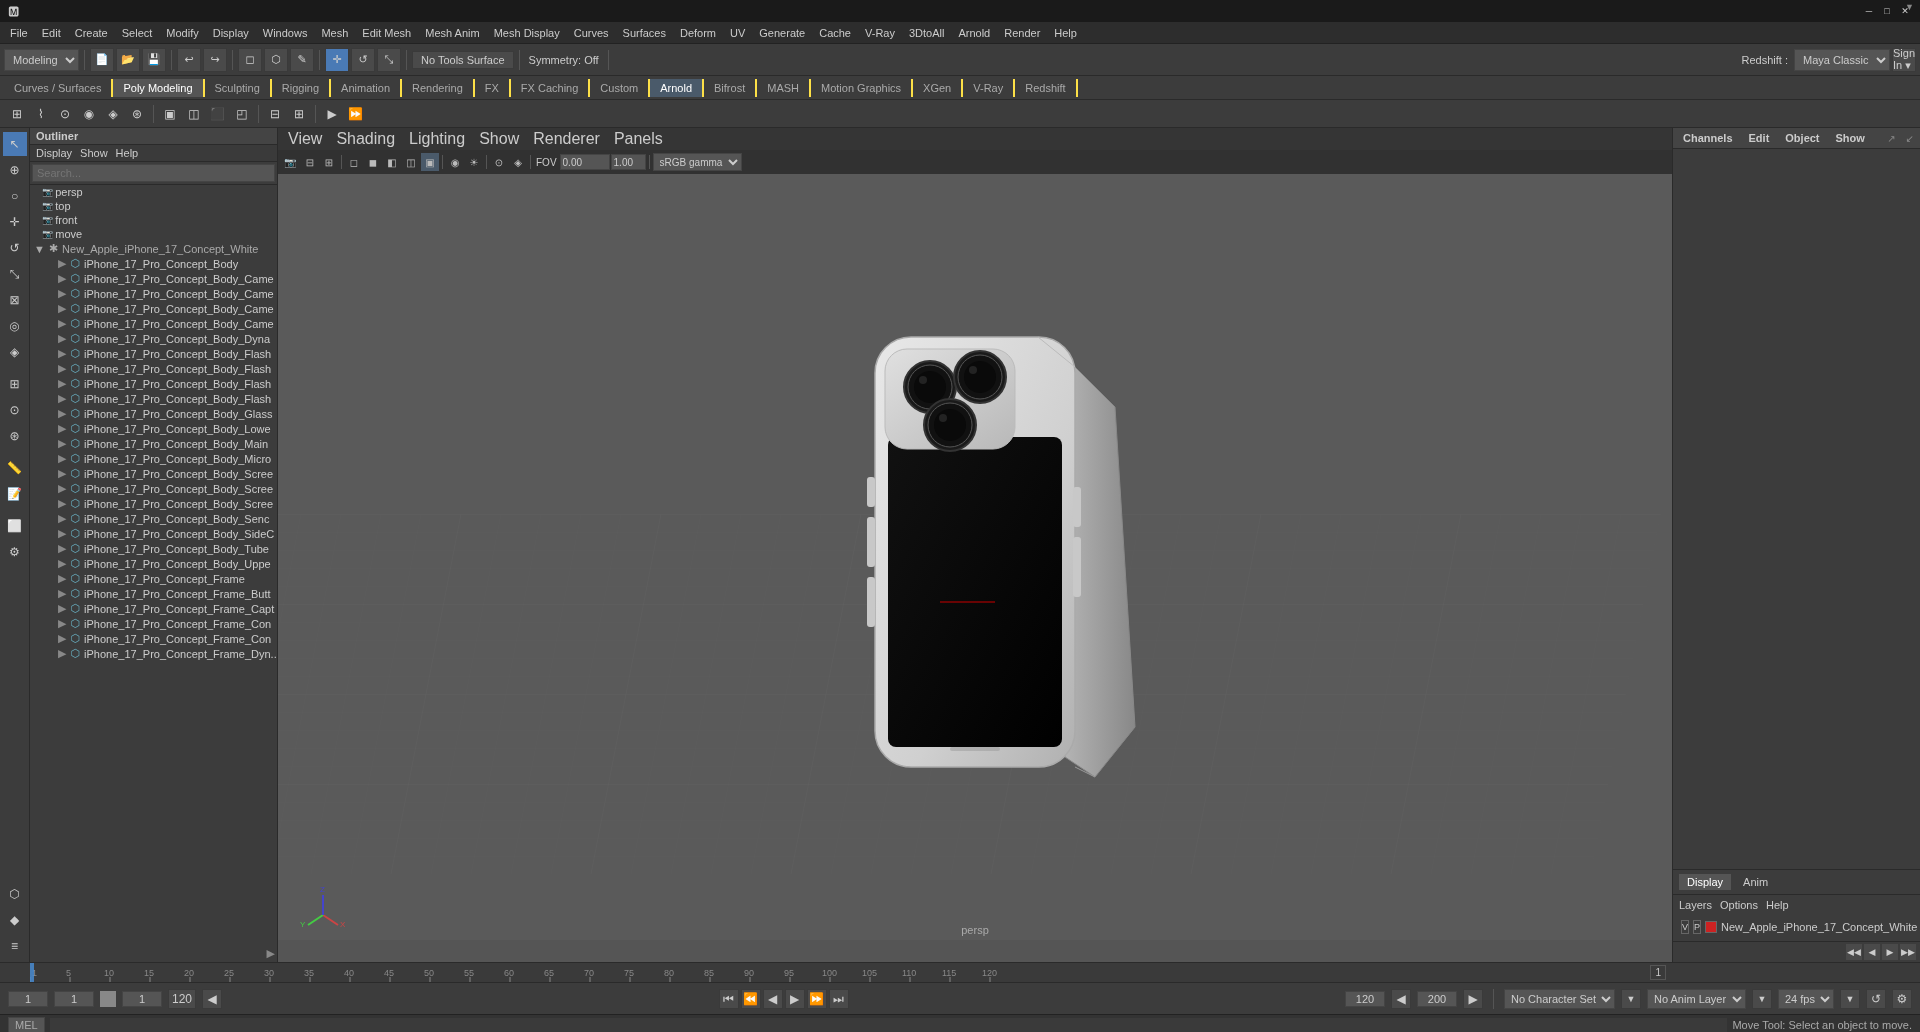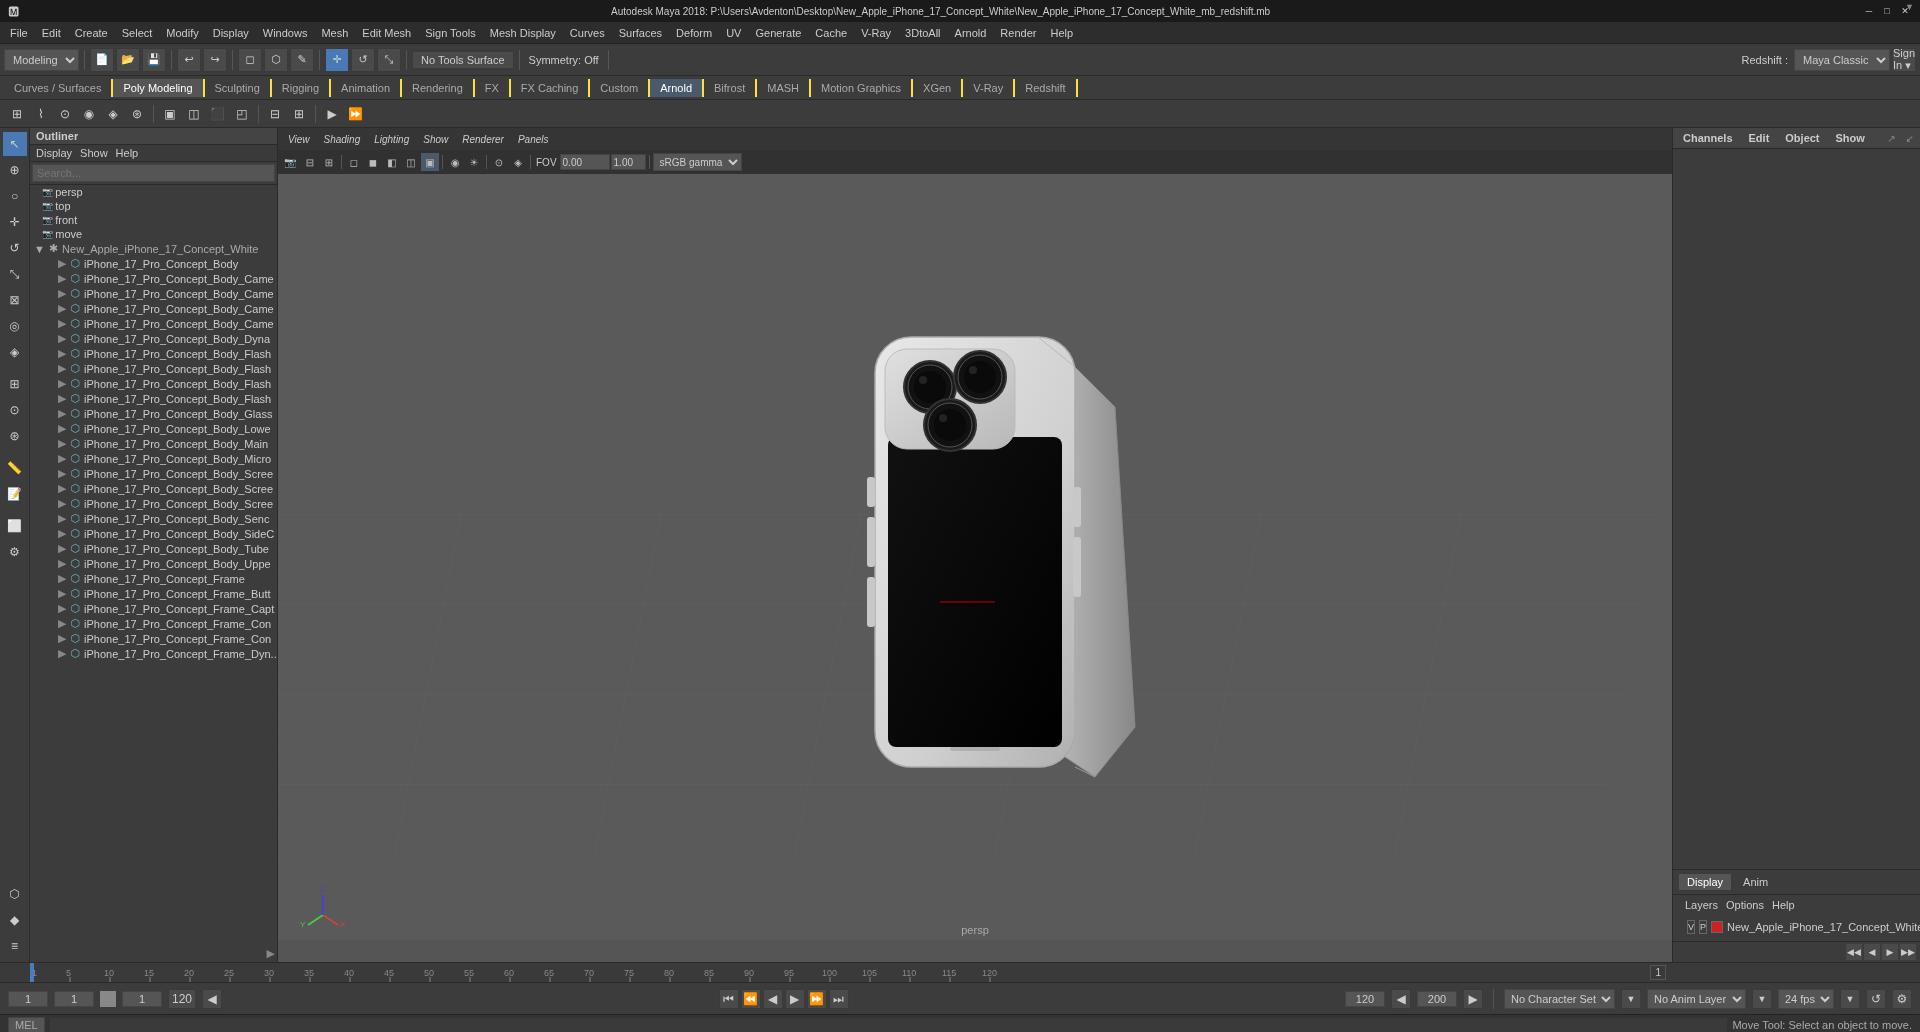--- a/index.html
+++ b/index.html
@@ -225,21 +225,21 @@
       position: absolute;
       top: 0; left: 0; right: 0;
       height: 22px;
       background: rgba(50,50,50,0.9);
       display: flex;
       align-items: center;
       padding: 0 4px;
       gap: 2px;
       z-index: 10;
     }
-    .vp-menu { font-size: 10px; color: #ccc; cursor: pointer; padding: 2px 6px; font-style: italic; }
+    .vp-menu { font-size: 16px; color: #ccc; cursor: pointer; padding: 2px 6px; }
     #viewport-toolbar {
       position: absolute;
       top: 22px; left: 0; right: 0;
       height: 24px;
       background: rgba(45,45,45,0.9);
       display: flex;
       align-items: center;
       padding: 0 4px;
       gap: 1px;
       z-index: 10;
@@ -332,21 +332,21 @@
     #display-anim-tabs {
       display: flex;
       gap: 4px;
       padding: 4px 6px;
       border-bottom: 1px solid #2a2a2a;
       border-top: 1px solid #2a2a2a;
     }
     .da-tab { font-size: 11px; color: #ccc; cursor: pointer; padding: 2px 8px; }
     .da-tab.active { background: #555; color: #fff; }
     #layers-section {
-      padding: 4px 12px;
+      padding: 4px 6px;
       text-align: right;
     }
     .layers-menubar { display: flex; gap: 8px; }
     .layers-menu { font-size: 11px; color: #ccc; cursor: pointer; }
     #layer-row {
       display: flex;
       align-items: center;
       gap: 4px;
       padding: 3px 2px;
       margin-top: 6px;
@@ -456,39 +456,38 @@
       overflow: hidden;
       display: flex;
       align-items: flex-end;
     }
   </style>
 </head>
 <body>
 
 <div id="title-bar">
   <span style="font-size:12px;">🅼</span>
-  <span class="title-text">Autodesk Maya 2018: P:\Users\Avdenton\Desktop\New_Apple_iPhone_17_Concept_White\New_Apple_iPhone_17_Concept_White_mb_redshift.mb</span>
   <div class="win-controls">
     <div class="win-btn">─</div>
     <div class="win-btn">□</div>
     <div class="win-btn close">✕</div>
   </div>
 </div>
 
 <div id="menu-bar">
   <div class="menu-item">File</div>
   <div class="menu-item">Edit</div>
   <div class="menu-item">Create</div>
   <div class="menu-item">Select</div>
   <div class="menu-item">Modify</div>
   <div class="menu-item">Display</div>
   <div class="menu-item">Windows</div>
   <div class="menu-item">Mesh</div>
   <div class="menu-item">Edit Mesh</div>
-  <div class="menu-item">Sign Tools</div>
+  <div class="menu-item">Mesh Anim</div>
   <div class="menu-item">Mesh Display</div>
   <div class="menu-item">Curves</div>
   <div class="menu-item">Surfaces</div>
   <div class="menu-item">Deform</div>
   <div class="menu-item">UV</div>
   <div class="menu-item">Generate</div>
   <div class="menu-item">Cache</div>
   <div class="menu-item">V-Ray</div>
   <div class="menu-item">3DtoAll</div>
   <div class="menu-item">Arnold</div>

